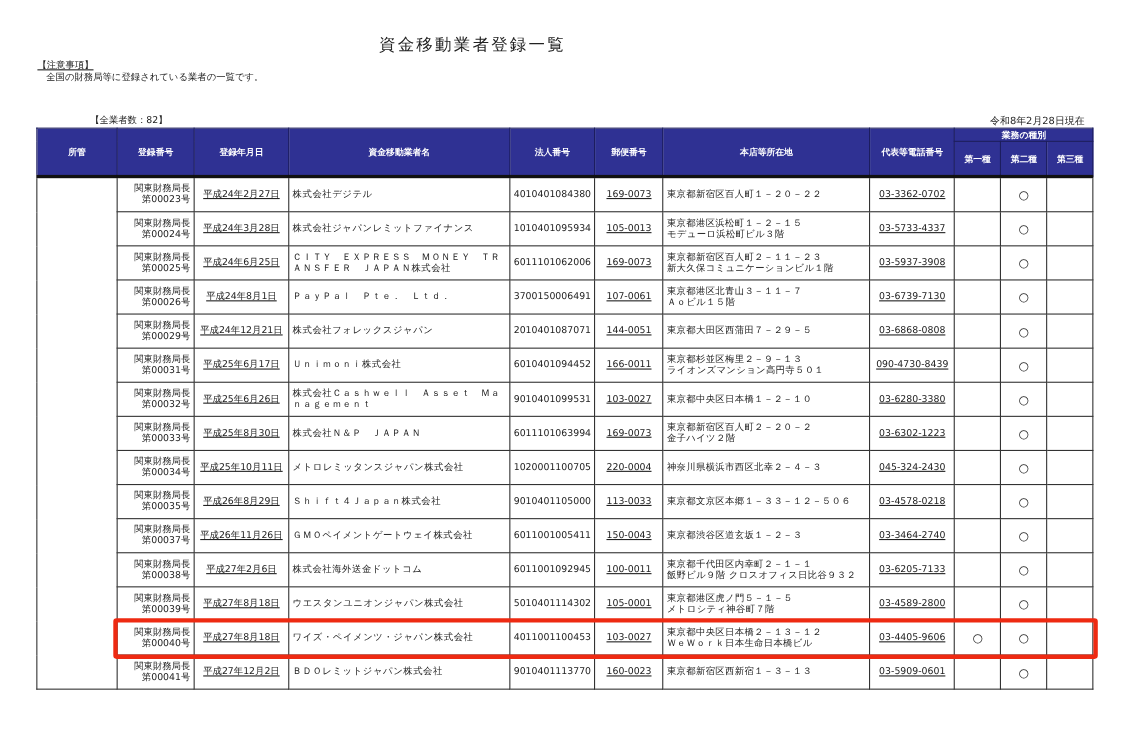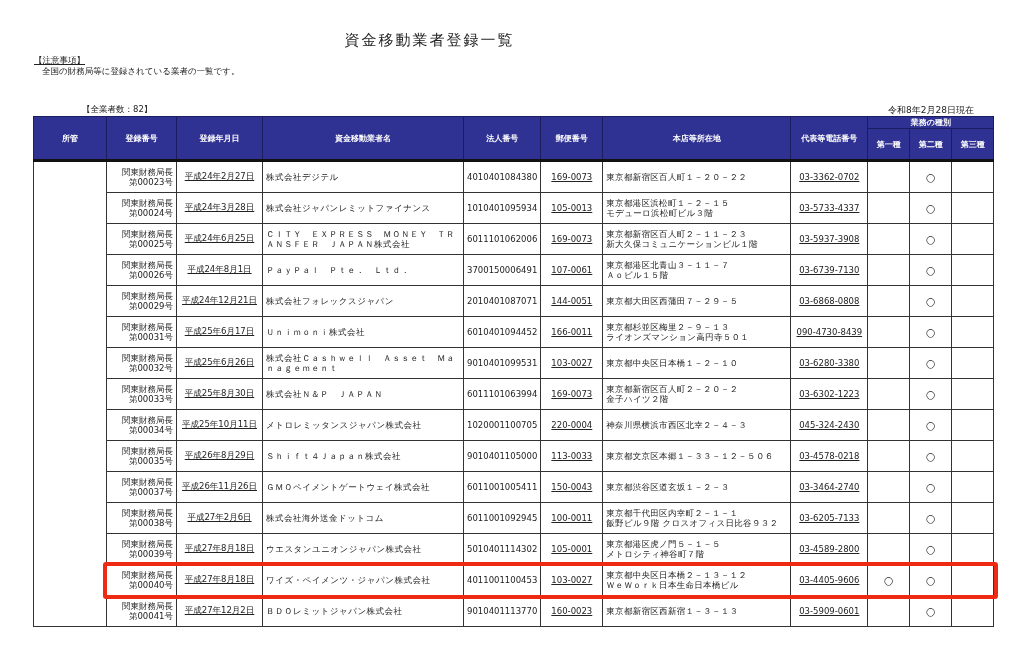--- a/index.html
+++ b/index.html
@@ -15,21 +15,21 @@
   .notes {
     position: absolute; left: 34px; top: 55px;
     font-size: 8.5px; line-height: 10.5px; color: #222;
   }
   .notes .line { padding-left: 8px; }
   .notes .head { padding-left: 0; text-decoration: underline; }
   .count {
     position: absolute; left: 34px; top: 104px; font-size: 8.5px; color: #222; margin-left: 48px;
   }
   .asof {
-    position: absolute; right: 50px; top: 104px; font-size: 9px; color: #222;
+    position: absolute; right: 38px; top: 104px; font-size: 9px; color: #222;
   }
   table.reg {
     position: absolute; left: 33px; top: 116px;
     border-collapse: collapse; table-layout: fixed;
     font-size: 8.5px;
   }
   table.reg th {
     background: #2f3193; color: #ffffff; font-weight: bold;
     border: 1px solid #1c1d5e; font-size: 8px; text-align: center;
     padding: 0;

